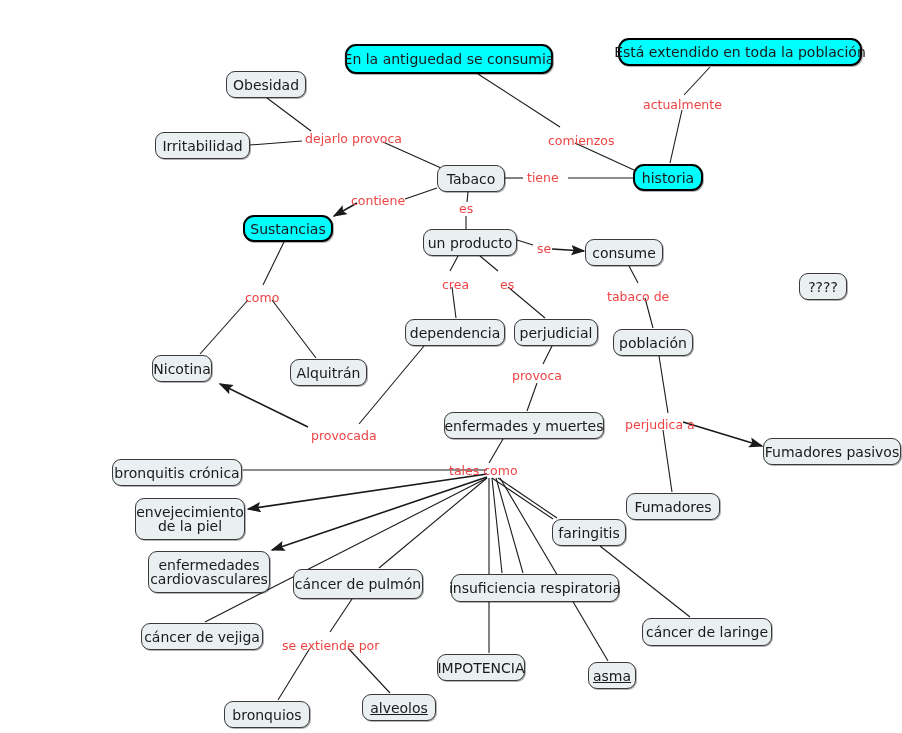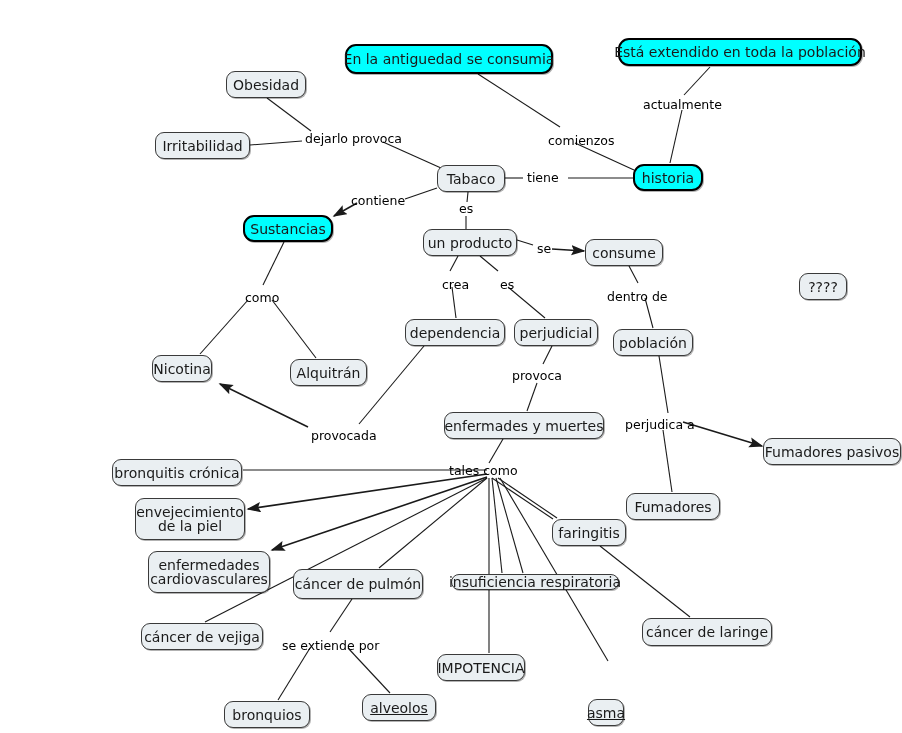--- a/index.html
+++ b/index.html
@@ -56,21 +56,21 @@
     border: 1.5px solid #000000;
     border-radius: 8px;
     font-size: 13px;
     justify-content: flex-start;
     box-shadow: 1px 1px 0 rgba(0,0,0,0.45);
   }
   .edge-label {
     position: absolute;
     font-size: 12.5px;
     line-height: 14px;
-    color: #000000;
+    color: #ef4444;
     background: transparent;
     white-space: pre;
     z-index: 6;
     text-align: center;
   }
 </style>
 </head>
 <body>
 
 <div id="canvas">
@@ -152,40 +152,40 @@
       <div class="node" style="left: 444px; top: 412px; width: 160px; height: 27px;">enfermades y muertes</div>
       <div class="node" style="left: 763px; top: 438px; width: 138px; height: 27px;">Fumadores pasivos</div>
       <div class="node" style="left: 112px; top: 459px; width: 130px; height: 27px;">bronquitis crónica</div>
       <div class="node" style="left: 626px; top: 493px; width: 94px; height: 27px;">Fumadores</div>
       <div class="node" style="left: 135px; top: 498px; width: 110px; height: 42px;">envejecimiento
 de la piel</div>
       <div class="node" style="left: 552px; top: 519px; width: 74px; height: 27px;">faringitis</div>
       <div class="node" style="left: 148px; top: 551px; width: 122px; height: 42px;">enfermedades
 cardiovasculares</div>
       <div class="node" style="left: 293px; top: 569px; width: 130px; height: 30px;">cáncer de pulmón</div>
-      <div class="node" style="left: 451px; top: 574px; width: 168px; height: 16px;">insuficiencia respiratoria</div>
+      <div class="node" style="left: 451px; top: 574px; width: 168px; height: 28px;">insuficiencia respiratoria</div>
       <div class="node" style="left: 642px; top: 618px; width: 130px; height: 28px;">cáncer de laringe</div>
       <div class="node" style="left: 141px; top: 623px; width: 122px; height: 27px;">cáncer de vejiga</div>
       <div class="node" style="left: 437px; top: 654px; width: 88px; height: 27px;">IMPOTENCIA</div>
-      <div class="node" style="left: 588px; top: 699px; width: 36px; height: 27px; text-decoration: underline;">asma</div>
+      <div class="node" style="left: 588px; top: 662px; width: 48px; height: 27px; text-decoration: underline;">asma</div>
       <div class="node" style="left: 362px; top: 694px; width: 74px; height: 27px; text-decoration: underline;">alveolos</div>
       <div class="node" style="left: 224px; top: 701px; width: 86px; height: 27px;">bronquios</div>
     </div>
   <div id="label-group">
       <div class="edge-label" style="left: 305px; top: 132px;">dejarlo provoca</div>
       <div class="edge-label" style="left: 548px; top: 134px;">comienzos</div>
       <div class="edge-label" style="left: 643px; top: 98px;">actualmente</div>
       <div class="edge-label" style="left: 527px; top: 171px;">tiene</div>
       <div class="edge-label" style="left: 351px; top: 194px;">contiene</div>
       <div class="edge-label" style="left: 459px; top: 202px;">es</div>
       <div class="edge-label" style="left: 537px; top: 242px;">se</div>
       <div class="edge-label" style="left: 245px; top: 291px;">como</div>
       <div class="edge-label" style="left: 442px; top: 278px;">crea</div>
       <div class="edge-label" style="left: 500px; top: 278px;">es</div>
-      <div class="edge-label" style="left: 607px; top: 290px;">dentro de</div>
+      <div class="edge-label" style="left: 607px; top: 290px;">tabaco de</div>
       <div class="edge-label" style="left: 512px; top: 369px;">provoca</div>
       <div class="edge-label" style="left: 311px; top: 429px;">provocada</div>
       <div class="edge-label" style="left: 625px; top: 418px;">perjudica a</div>
       <div class="edge-label" style="left: 449px; top: 464px;">tales como</div>
       <div class="edge-label" style="left: 282px; top: 639px;">se extiende por</div>
     </div>
 
 </div>
 
 </body></html>

